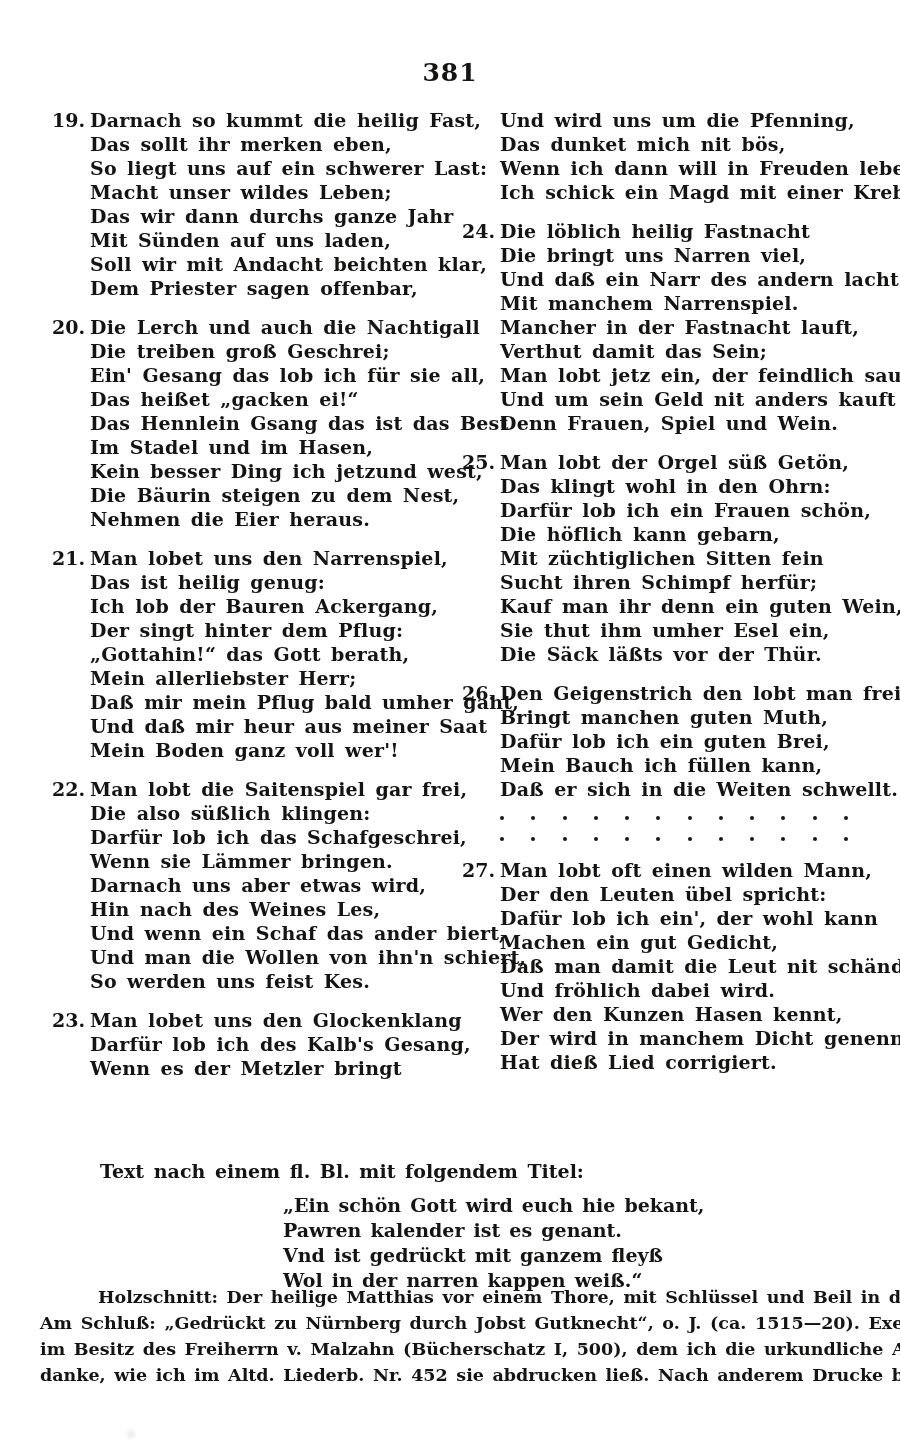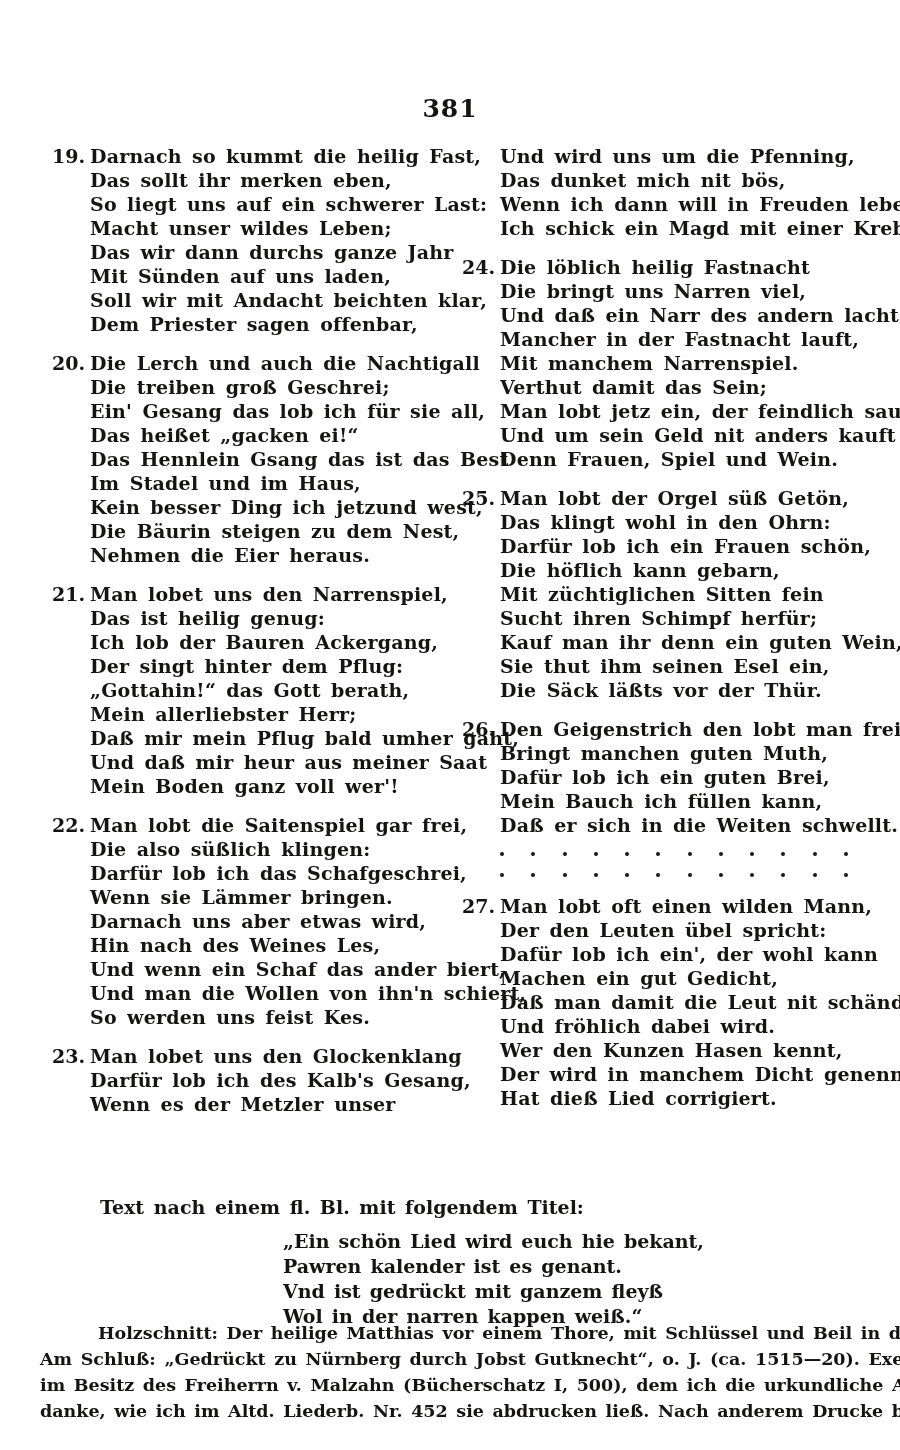--- a/index.html
+++ b/index.html
@@ -4,21 +4,21 @@
 <style>
   html,body{margin:0;padding:0;}
   body{
     width:900px;height:1450px;
     background:#ffffff;
     font-family:"DejaVu Serif", serif;
     color:#151413;
     position:relative;
     overflow:hidden;
   }
-  .page{position:absolute;inset:0;margin-top:36px;}
+  .page{position:absolute;inset:0;}
   .page-number{
     position:absolute;top:58px;left:0;width:900px;
     text-align:center;
     font-weight:700;font-size:25px;letter-spacing:1px;
   }
   .columns{
     position:absolute;top:108px;left:52px;right:28px;
     display:flex;
     justify-content:space-between;
   }
@@ -105,21 +105,21 @@
           </div>
         </div>
         <div class="stanza">
           <span class="stanza-num">20.</span>
           <div class="stanza-body">
             <div class="verse-line">Die Lerch und auch die Nachtigall</div>
             <div class="verse-line">Die treiben groß Geschrei;</div>
             <div class="verse-line">Ein' Gesang das lob ich für sie all,</div>
             <div class="verse-line">Das heißet „gacken ei!“</div>
             <div class="verse-line">Das Hennlein Gsang das ist das Best</div>
-            <div class="verse-line">Im Stadel und im Haus,</div>
+            <div class="verse-line">Im Stadel und im Hasen,</div>
             <div class="verse-line">Kein besser Ding ich jetzund west,</div>
             <div class="verse-line">Die Bäurin steigen zu dem Nest,</div>
             <div class="verse-line">Nehmen die Eier heraus.</div>
           </div>
         </div>
         <div class="stanza">
           <span class="stanza-num">21.</span>
           <div class="stanza-body">
             <div class="verse-line">Man lobet uns den Narrenspiel,</div>
             <div class="verse-line">Das ist heilig genug:</div>
@@ -144,59 +144,59 @@
             <div class="verse-line">Und wenn ein Schaf das ander biert,</div>
             <div class="verse-line">Und man die Wollen von ihn'n schiert,</div>
             <div class="verse-line">So werden uns feist Kes.</div>
           </div>
         </div>
         <div class="stanza">
           <span class="stanza-num">23.</span>
           <div class="stanza-body">
             <div class="verse-line">Man lobet uns den Glockenklang</div>
             <div class="verse-line">Darfür lob ich des Kalb's Gesang,</div>
-            <div class="verse-line">Wenn es der Metzler unser</div>
+            <div class="verse-line">Wenn es der Metzler bringt</div>
           </div>
         </div>
       </div>
     <div class="col col-right" id="col-right">
         <div class="stanza">
           <span class="stanza-num"></span>
           <div class="stanza-body">
             <div class="verse-line">Und wird uns um die Pfenning,</div>
             <div class="verse-line">Das dunket mich nit bös,</div>
             <div class="verse-line">Wenn ich dann will in Freuden leben,</div>
             <div class="verse-line">Ich schick ein Magd mit einer Kreben,</div>
           </div>
         </div>
         <div class="stanza">
           <span class="stanza-num">24.</span>
           <div class="stanza-body">
             <div class="verse-line">Die löblich heilig Fastnacht</div>
             <div class="verse-line">Die bringt uns Narren viel,</div>
             <div class="verse-line">Und daß ein Narr des andern lacht</div>
+            <div class="verse-line">Mit manchem Narrenspiel.</div>
             <div class="verse-line">Mancher in der Fastnacht lauft,</div>
-            <div class="verse-line">Mit manchem Narrenspiel.</div>
             <div class="verse-line">Verthut damit das Sein;</div>
             <div class="verse-line">Man lobt jetz ein, der feindlich sauft,</div>
             <div class="verse-line">Und um sein Geld nit anders kauft</div>
             <div class="verse-line">Denn Frauen, Spiel und Wein.</div>
           </div>
         </div>
         <div class="stanza">
           <span class="stanza-num">25.</span>
           <div class="stanza-body">
             <div class="verse-line">Man lobt der Orgel süß Getön,</div>
             <div class="verse-line">Das klingt wohl in den Ohrn:</div>
             <div class="verse-line">Darfür lob ich ein Frauen schön,</div>
             <div class="verse-line">Die höflich kann gebarn,</div>
             <div class="verse-line">Mit züchtiglichen Sitten fein</div>
             <div class="verse-line">Sucht ihren Schimpf herfür;</div>
             <div class="verse-line">Kauf man ihr denn ein guten Wein,</div>
-            <div class="verse-line">Sie thut ihm seinen Esel ein,</div>
+            <div class="verse-line">Sie thut ihm umher Esel ein,</div>
             <div class="verse-line">Die Säck läßts vor der Thür.</div>
           </div>
         </div>
         <div class="stanza">
           <span class="stanza-num">26.</span>
           <div class="stanza-body">
             <div class="verse-line">Den Geigenstrich den lobt man frei,</div>
             <div class="verse-line">Bringt manchen guten Muth,</div>
             <div class="verse-line">Dafür lob ich ein guten Brei,</div>
             <div class="verse-line">Mein Bauch ich füllen kann,</div>
@@ -245,21 +245,21 @@
             <div class="verse-line">Wer den Kunzen Hasen kennt,</div>
             <div class="verse-line">Der wird in manchem Dicht genennt,</div>
             <div class="verse-line">Hat dieß Lied corrigiert.</div>
           </div>
         </div>
       </div>
   </div>
 
   <div class="footer-intro">Text nach einem fl. Bl. mit folgendem Titel:</div>
   <div class="quote-block" id="quote-block">
-      <div class="quote-line">„Ein schön Lied wird euch hie bekant,</div>
+      <div class="quote-line">„Ein schön Gott wird euch hie bekant,</div>
       <div class="quote-line">Pawren kalender ist es genant.</div>
       <div class="quote-line">Vnd ist gedrückt mit ganzem fleyß</div>
       <div class="quote-line">Wol in der narren kappen weiß.“</div>
     </div>
   <div class="note-block" id="note-block">
       <div class="note-line indent">Holzschnitt: Der heilige Matthias vor einem Thore, mit Schlüssel und Beil in den Händen.</div>
       <div class="note-line">Am Schluß: „Gedrückt zu Nürnberg durch Jobst Gutknecht“, o. J. (ca. 1515—20).  Exempl. früher</div>
       <div class="note-line">im Besitz des Freiherrn v. Malzahn (Bücherschatz I, 500), dem ich die urkundliche Abschrift ver-</div>
       <div class="note-line">danke, wie ich im Altd. Liederb. Nr. 452 sie abdrucken ließ.  Nach anderem Drucke bei v. Liliencron,</div>
     </div>

